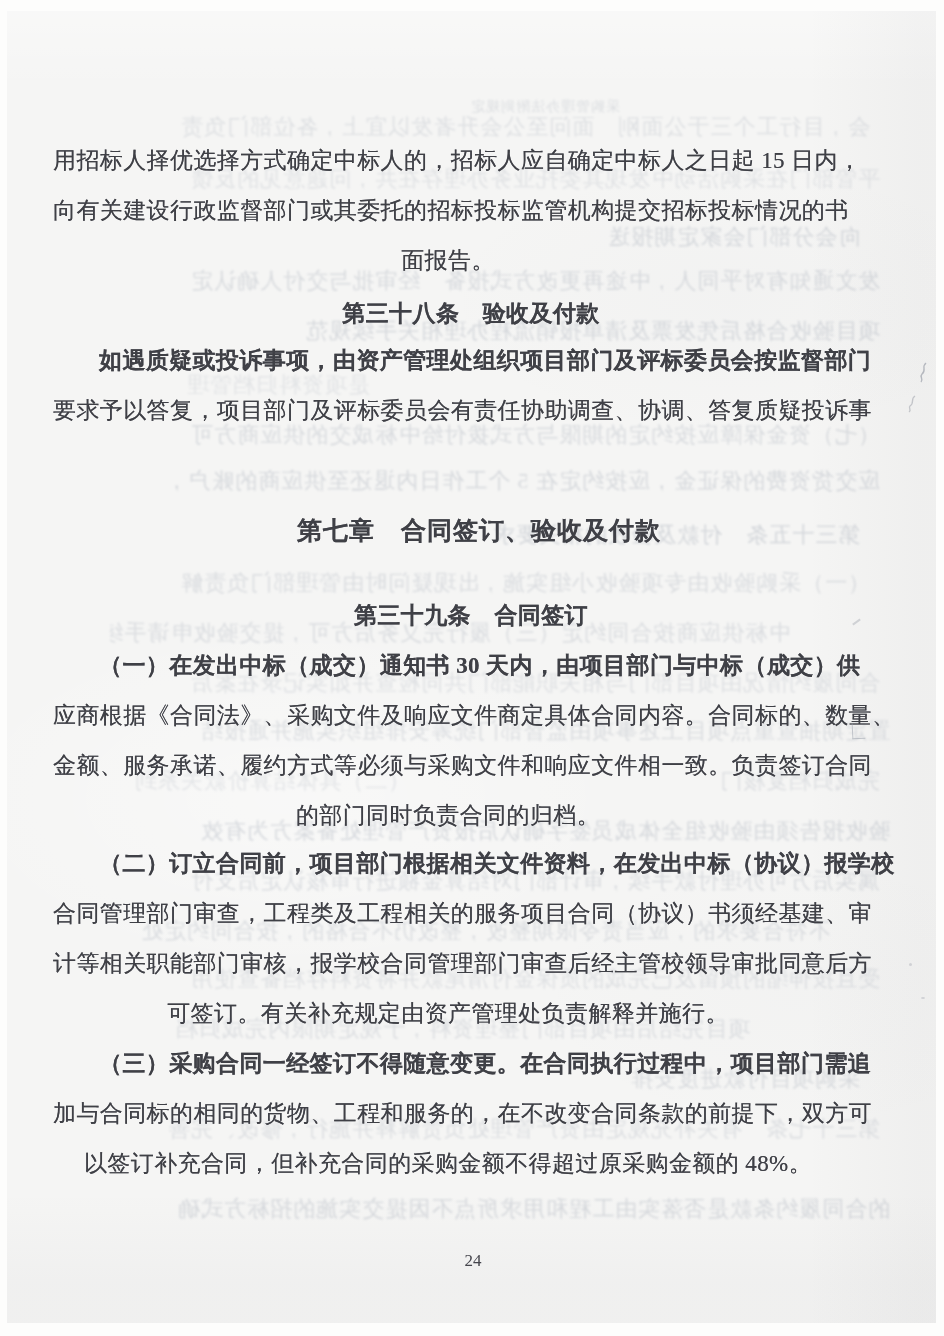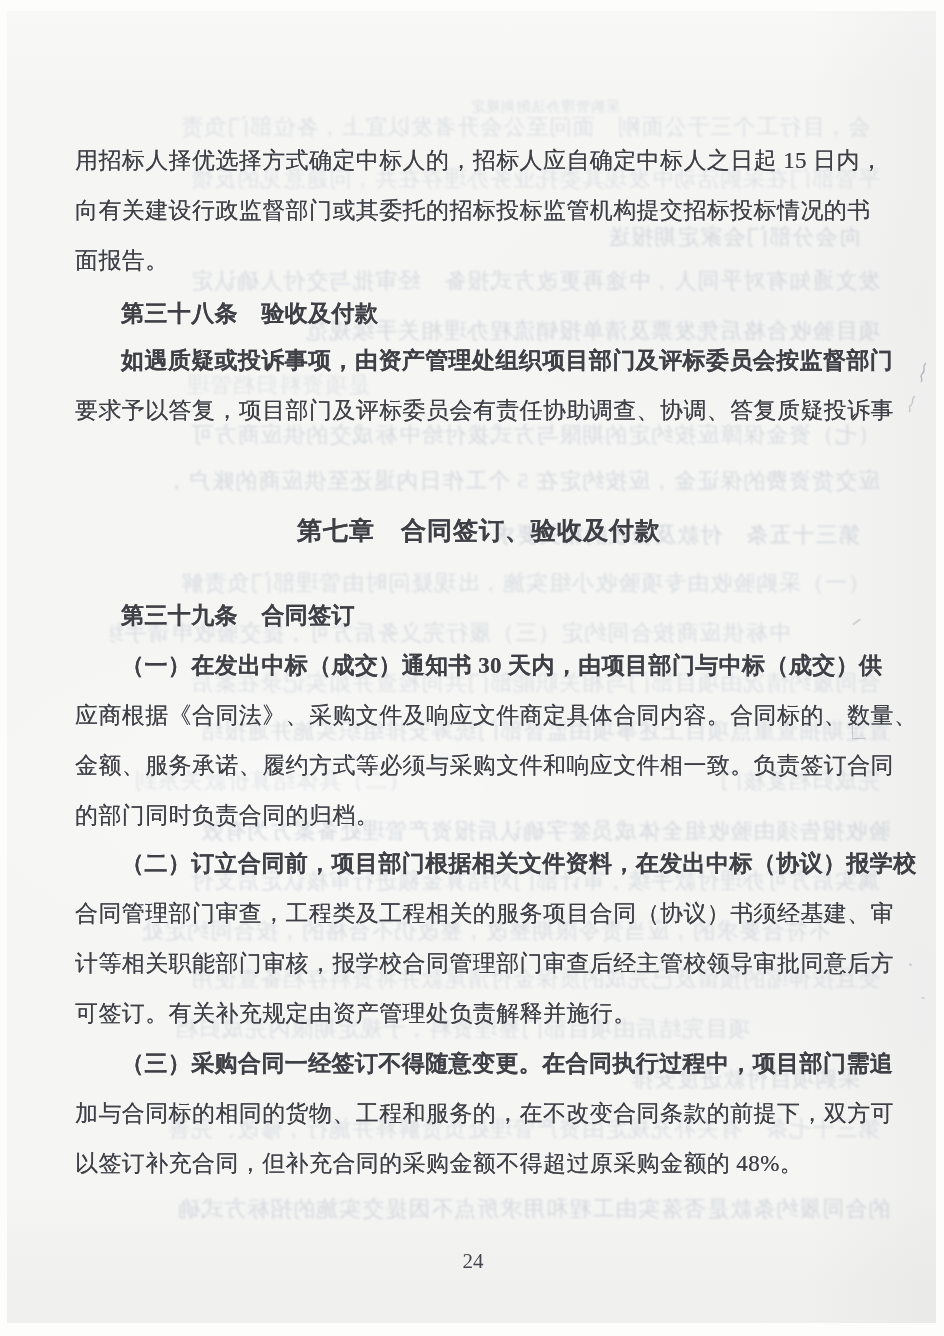--- a/index.html
+++ b/index.html
@@ -15,33 +15,33 @@
       linear-gradient(to bottom, rgba(255,255,255,0.35) 0%, rgba(0,0,0,0) 6%, rgba(0,0,0,0) 90%, rgba(80,80,90,0.03) 97%),
       #f5f5f4;
   }
   .texture{
     position:absolute;inset:0;pointer-events:none;
     background:
       radial-gradient(420px 200px at 78% 22%, rgba(120,125,140,0.025), rgba(0,0,0,0) 70%),
       radial-gradient(500px 260px at 30% 60%, rgba(255,255,255,0.35), rgba(0,0,0,0) 70%),
       radial-gradient(380px 200px at 85% 75%, rgba(120,125,140,0.02), rgba(0,0,0,0) 70%);
   }
-  .block{position:absolute;left:68px;width:790px;color:#3f4046;}
+  .block{position:absolute;left:46px;width:790px;color:#3f4046;text-align:center;}
   .line{
     height:50px;line-height:50px;font-size:23px;letter-spacing:0.4px;
     white-space:nowrap;
     text-shadow:0 0 0.6px rgba(62,62,72,0.75);
   }
   .body.indented .line:first-child{text-indent:2em;font-weight:bold;}
   .article-heading .line{text-indent:2em;font-weight:600;}
   .chapter-heading{left:0;width:944px;text-align:center;}
   .chapter-heading .line{font-size:25px;font-weight:600;letter-spacing:1px;}
   .page-number{
     position:absolute;top:1232px;left:0;width:932px;height:36px;
-    text-align:center;font-size:21px;line-height:36px;color:#45454c;
+    text-align:center;font-size:17px;line-height:36px;color:#45454c;
   }
   .bleed{
     position:absolute;height:30px;line-height:30px;
     font-size:23px;letter-spacing:1px;color:#8e97a6;
     white-space:nowrap;overflow:hidden;
     transform:scaleX(-1);filter:blur(0.8px);
     pointer-events:none;
   }
   .mark-squiggle{position:absolute;pointer-events:none;}
   .mark-dot{position:absolute;width:3px;height:3px;border-radius:50%;background:#8c909c;opacity:.3;}

